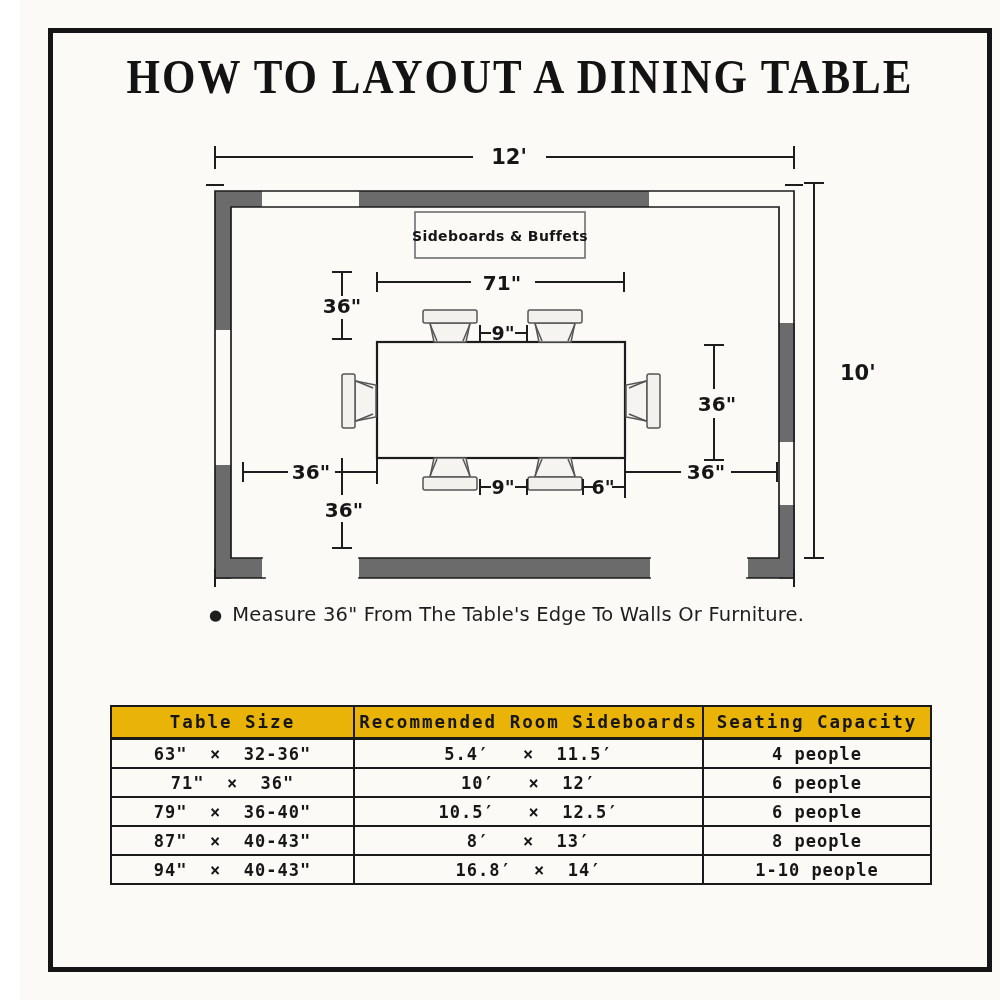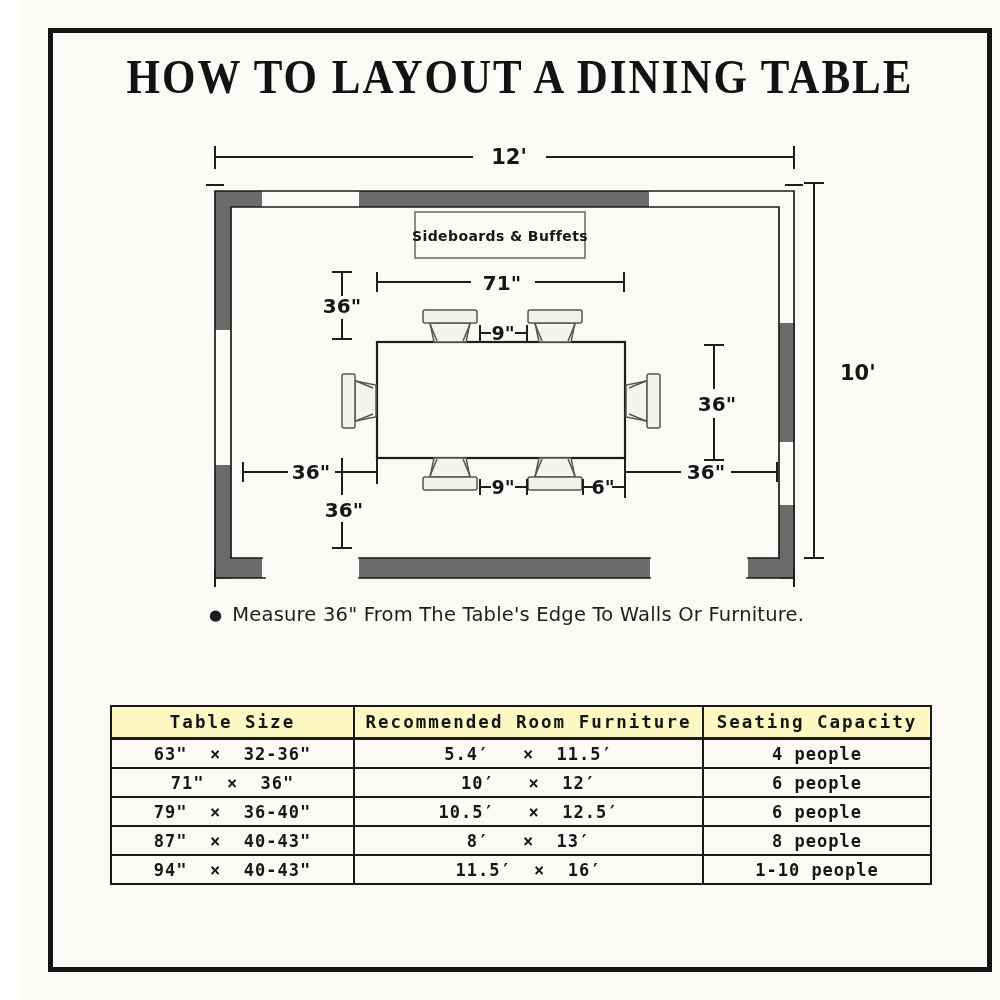--- a/index.html
+++ b/index.html
@@ -29,21 +29,21 @@
     list-style:none; font-size:19.5px; line-height:26.5px;
     color:#1e1e1e; font-weight:500; letter-spacing:0.2px;
   }
   .tips .dot { margin-right:10px; font-size:15px; vertical-align:1px; }
   .grid {
     position:absolute; left:90px; top:705px; width:820px;
     border-collapse:collapse; table-layout:fixed;
     font-family:"DejaVu Sans Mono", monospace; color:#161616;
   }
   .grid th {
-    height:30px; background:#fef9c3;
+    height:30px; background:#eab308;
     border:2px solid #1a1a1a; border-bottom-width:3px;
     font-size:17.5px; font-weight:700; letter-spacing:2px;
     white-space:pre; padding:0;
   }
   .grid td {
     height:27px; border:2px solid #1a1a1a;
     font-size:17px; font-weight:700; letter-spacing:1px;
     white-space:pre; text-align:center; padding:0;
     background:transparent;
   }
@@ -176,21 +176,21 @@
 
   <table class="grid">
     <colgroup>
         <col style="width:243px">
         <col style="width:349px">
         <col style="width:228px">
       </colgroup>
     <thead>
       <tr>
         <th>Table Size</th>
-        <th>Recommended Room Furniture</th>
+        <th>Recommended Room Sideboards</th>
         <th>Seating Capacity</th>
       </tr>
     </thead>
     <tbody>
       <tr>
         <td>63"  ×  32-36"</td>
         <td>5.4′   ×  11.5′</td>
         <td>4 people</td>
       </tr>
       <tr>
@@ -203,19 +203,19 @@
         <td>10.5′   ×  12.5′</td>
         <td>6 people</td>
       </tr>
       <tr>
         <td>87"  ×  40-43"</td>
         <td>8′   ×  13′</td>
         <td>8 people</td>
       </tr>
       <tr>
         <td>94"  ×  40-43"</td>
-        <td>11.5′  ×  16′</td>
+        <td>16.8′  ×  14′</td>
         <td>1-10 people</td>
       </tr>
     </tbody>
   </table>
 
 </div>
 
 </body></html>

